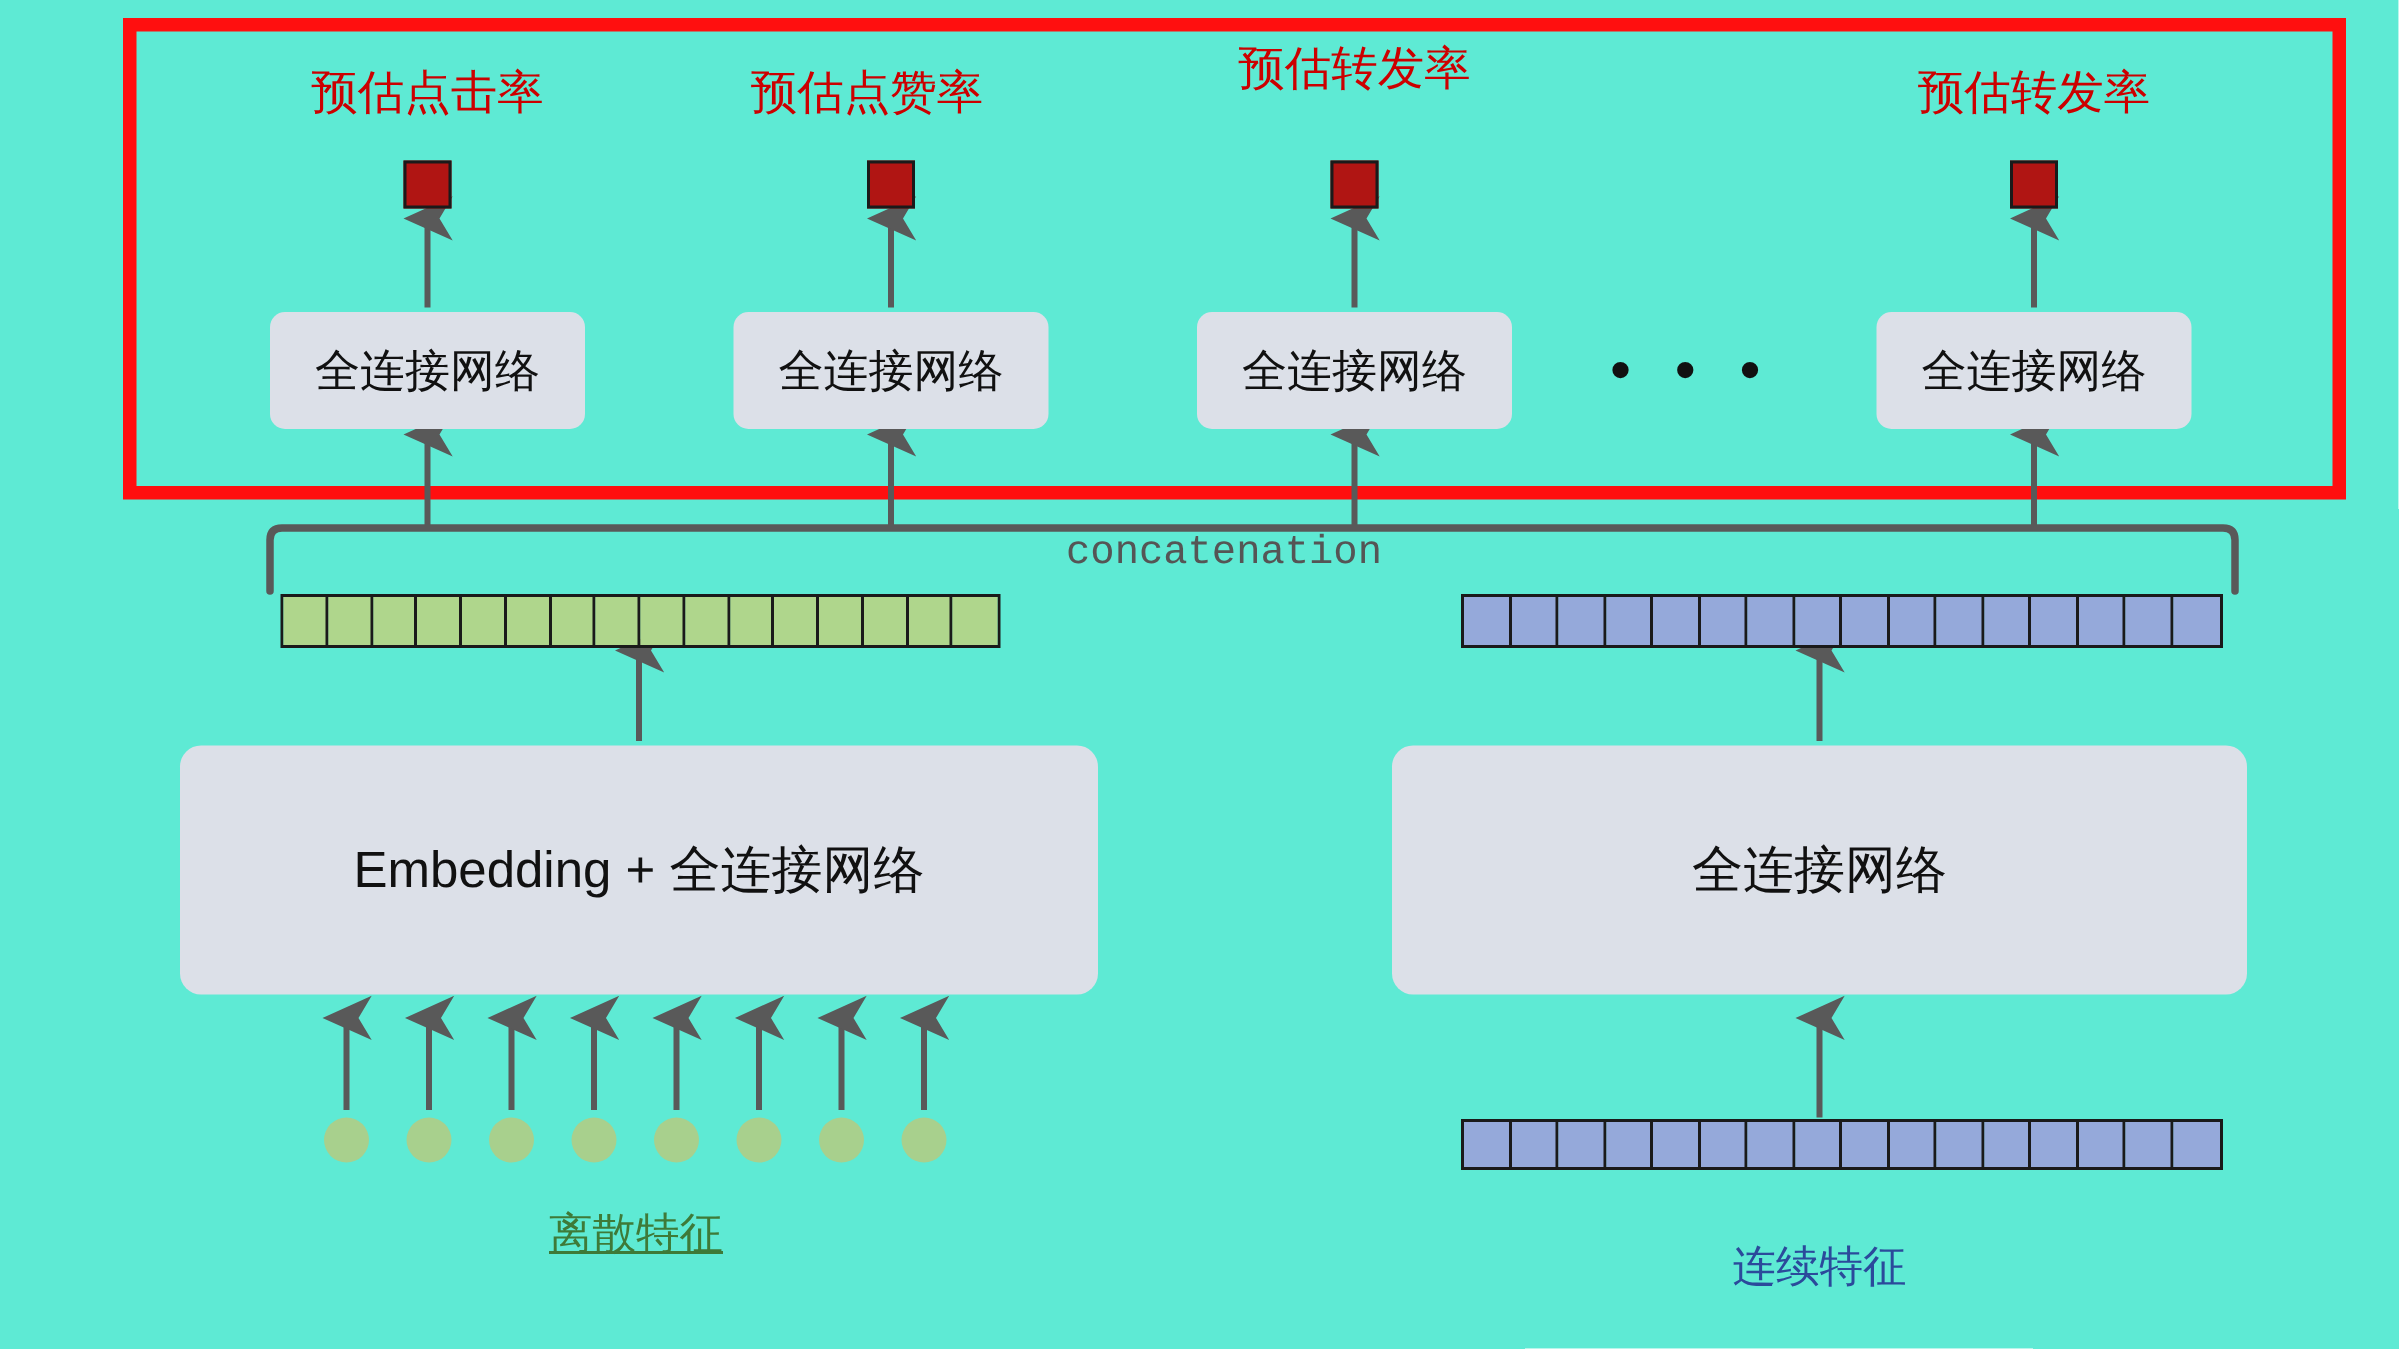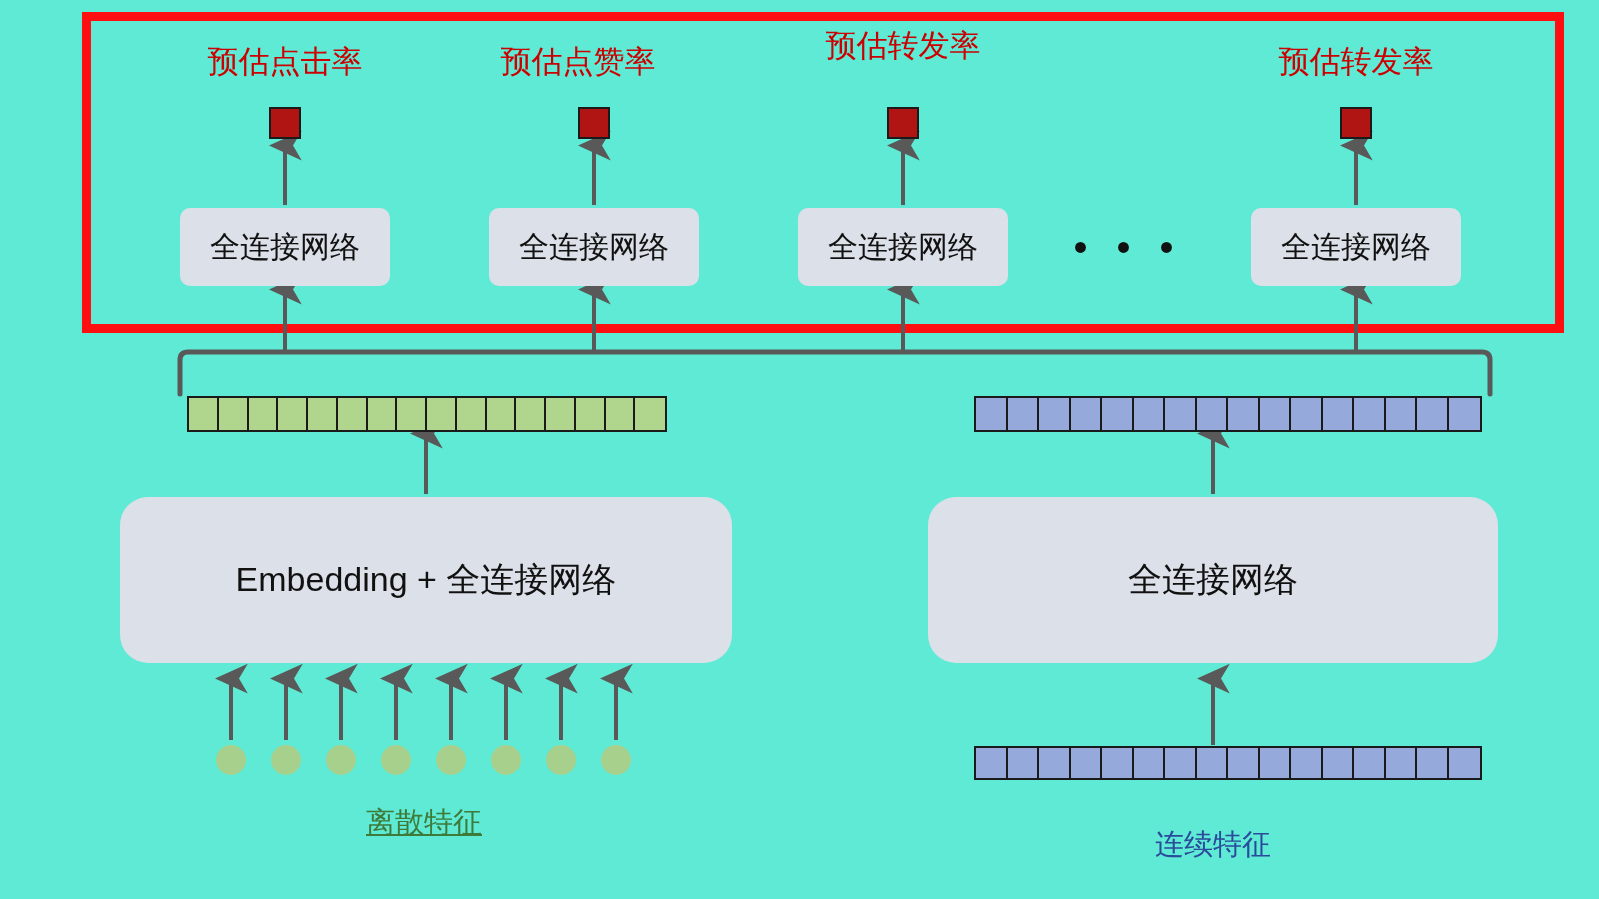--- a/index.html
+++ b/index.html
@@ -25,21 +25,21 @@
     border:2px solid #1a1a1a;box-sizing:border-box;transform:translateX(-50%);
   }
 
   
   .fc-box{
     position:absolute;background:#DCE0E8;border-radius:10px;
     display:flex;align-items:center;justify-content:center;
     color:#111;white-space:nowrap;transform:translateX(-50%);
   }
   .fc-top{width:210px;height:78px;font-size:30px;}
-  .big-box{border-radius:28px;font-size:34px;}
+  .big-box{border-radius:14px;font-size:34px;}
 
   
   .ellipsis{
     position:absolute;transform:translate(-50%,-50%);
     color:#111;font-size:40px;letter-spacing:9px;line-height:1;
   }
 
   
   .vector{position:absolute;display:flex;border:2px solid #1a1a1a;box-sizing:content-box;}
   .vector .cell{border-right:2px solid #1a1a1a;box-sizing:border-box;height:100%;}
@@ -122,20 +122,21 @@
   <div class="red-square" style="left:903px;top:107px"></div>
   <div class="red-square" style="left:1356px;top:107px"></div>
 
   <div class="fc-box fc-top" style="left:285px;top:208px">全连接网络</div>
   <div class="fc-box fc-top" style="left:594px;top:208px">全连接网络</div>
   <div class="fc-box fc-top" style="left:903px;top:208px">全连接网络</div>
   <div class="fc-box fc-top" style="left:1356px;top:208px">全连接网络</div>
 
   <div class="ellipsis" style="left:1128px;top:247px">• • •</div>
 
+  <div class="concat-text" style="left:816px;top:354px">concatenation</div>
 
   <div class="vector green-vec" id="green-vec" style="left:187px;top:396px;width:476px;height:32px">
       <div class="cell" style="width: 6.25%;"></div>
       <div class="cell" style="width: 6.25%;"></div>
       <div class="cell" style="width: 6.25%;"></div>
       <div class="cell" style="width: 6.25%;"></div>
       <div class="cell" style="width: 6.25%;"></div>
       <div class="cell" style="width: 6.25%;"></div>
       <div class="cell" style="width: 6.25%;"></div>
       <div class="cell" style="width: 6.25%;"></div>

